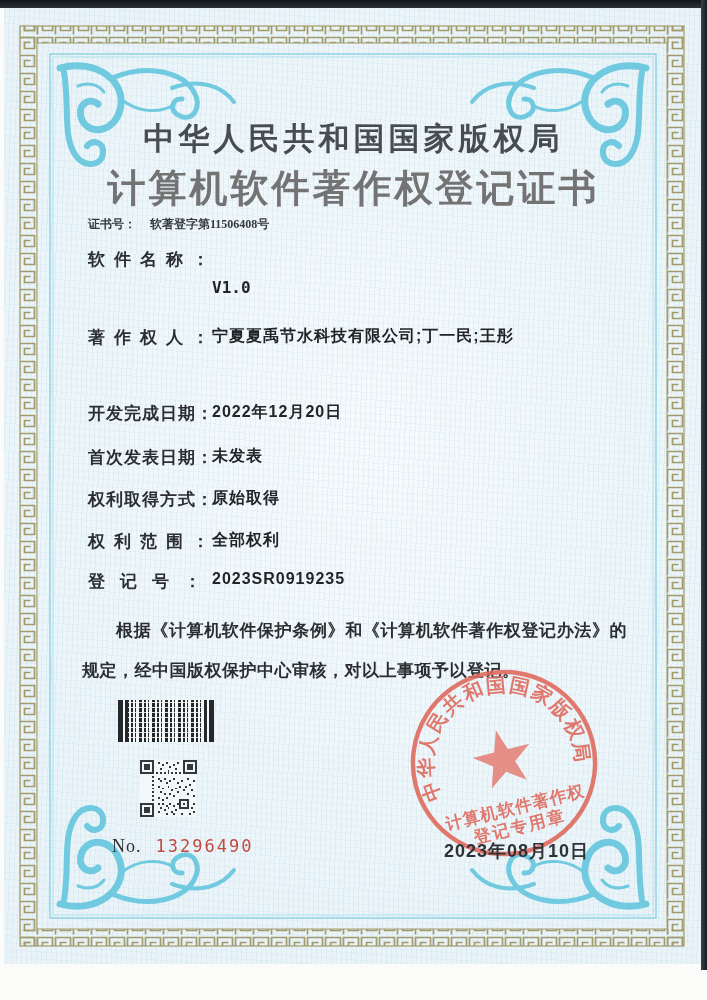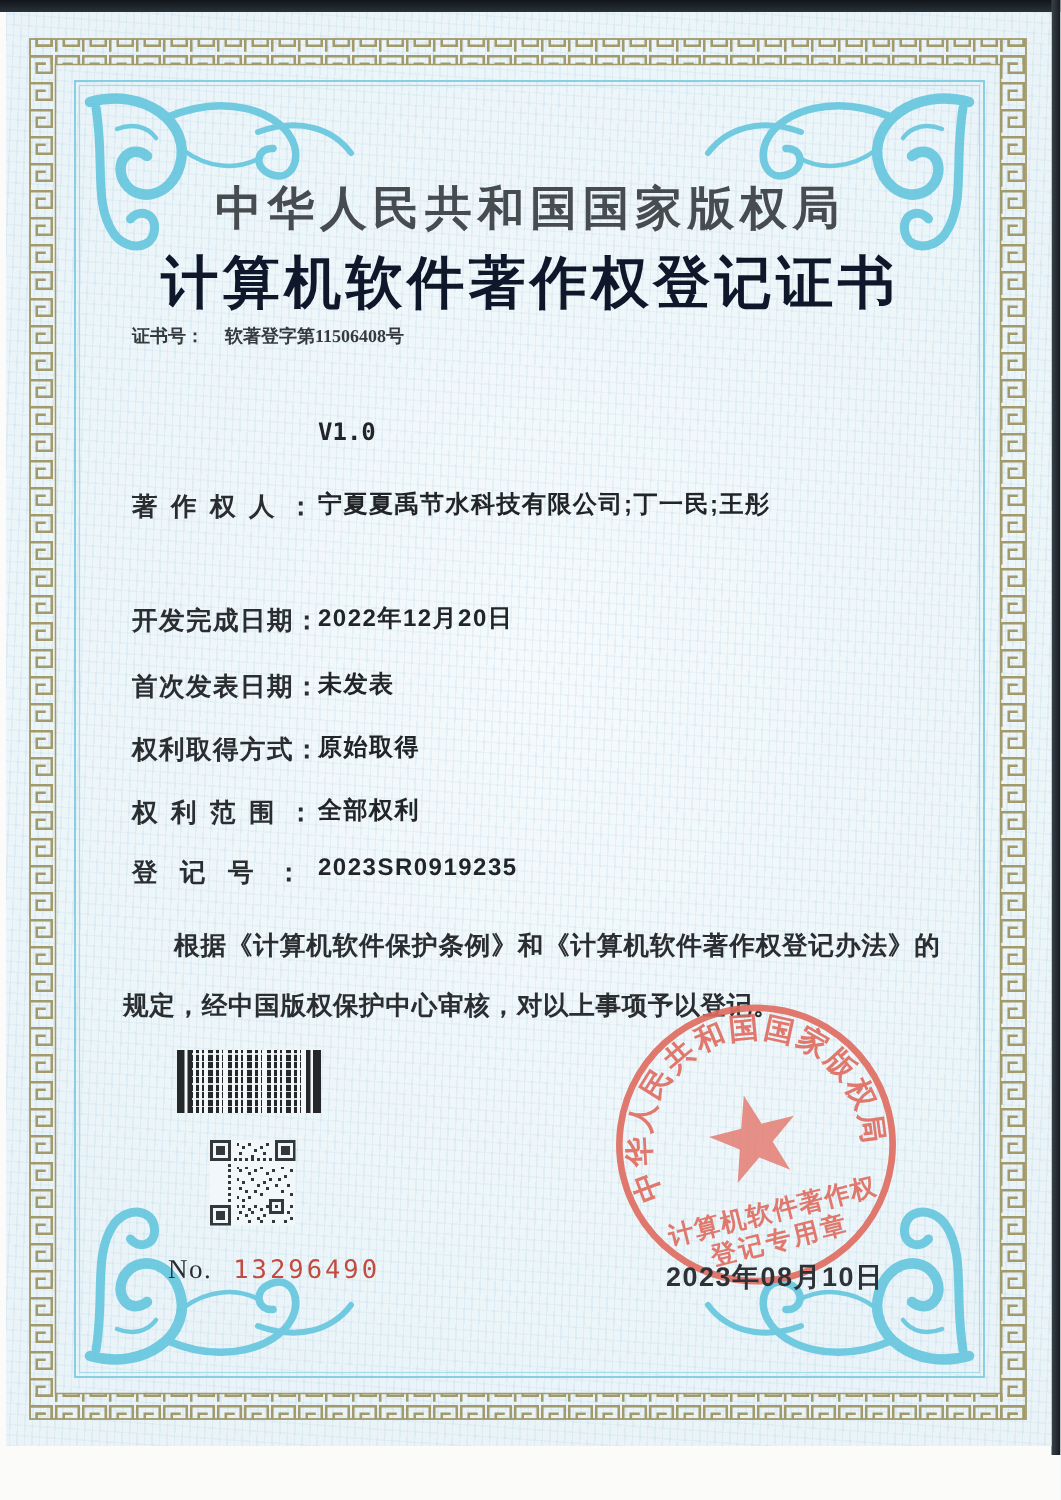--- a/index.html
+++ b/index.html
@@ -23,21 +23,21 @@
   .border-svg{position:absolute;left:0;top:0;width:707px;height:1000px;}
   
   .authority{
     position:absolute;left:0;top:118px;width:707px;text-align:center;
     font-family:"Liberation Serif","DejaVu Serif",serif;font-weight:bold;
     font-size:31px;letter-spacing:4px;color:#474c50;
   }
   .cert-title{
     position:absolute;left:0;top:163px;width:707px;text-align:center;
     font-family:Liberation Mono, monospace;font-weight:bold;
-    font-size:38px;letter-spacing:3px;color:#0f172a;
+    font-size:38px;letter-spacing:3px;color:#737373;
   }
   .cert-no-line{
     position:absolute;left:88px;top:216px;width:532px;text-align:left;
     font-family:"Liberation Serif","DejaVu Serif",serif;
     font-size:12px;color:#353a3e;font-weight:bold;
   }
   .cert-no-line .gap{display:inline-block;width:14px;}
   .row{position:absolute;left:88px;width:540px;height:24px;color:#26292c;}
   .row .lbl{
     position:absolute;left:0;top:0;font-size:17px;font-weight:bold;color:#2a2e31;white-space:nowrap;
@@ -126,20 +126,21 @@
   <use href="#flourish" transform="translate(652,914) scale(-1,-1)"></use>
 </svg>
 
 <div class="authority">中华人民共和国国家版权局</div>
 <div class="cert-title">计算机软件著作权登记证书</div>
 <div class="cert-no-line">
   <span>证书号：</span><span class="gap"></span><span>软著登字第11506408号</span>
 </div>
 
 <div class="row" style="top:248px">
+  <span class="lbl ls-wide">软件名称：</span>
 </div>
 <div class="val-line2">V1.0</div>
 
 <div class="row" style="top:326px">
   <span class="lbl ls-wide">著作权人：</span>
   <span class="val">宁夏夏禹节水科技有限公司;丁一民;王彤</span>
 </div>
 
 <div class="row" style="top:402px">
   <span class="lbl ls-mid">开发完成日期：</span>

